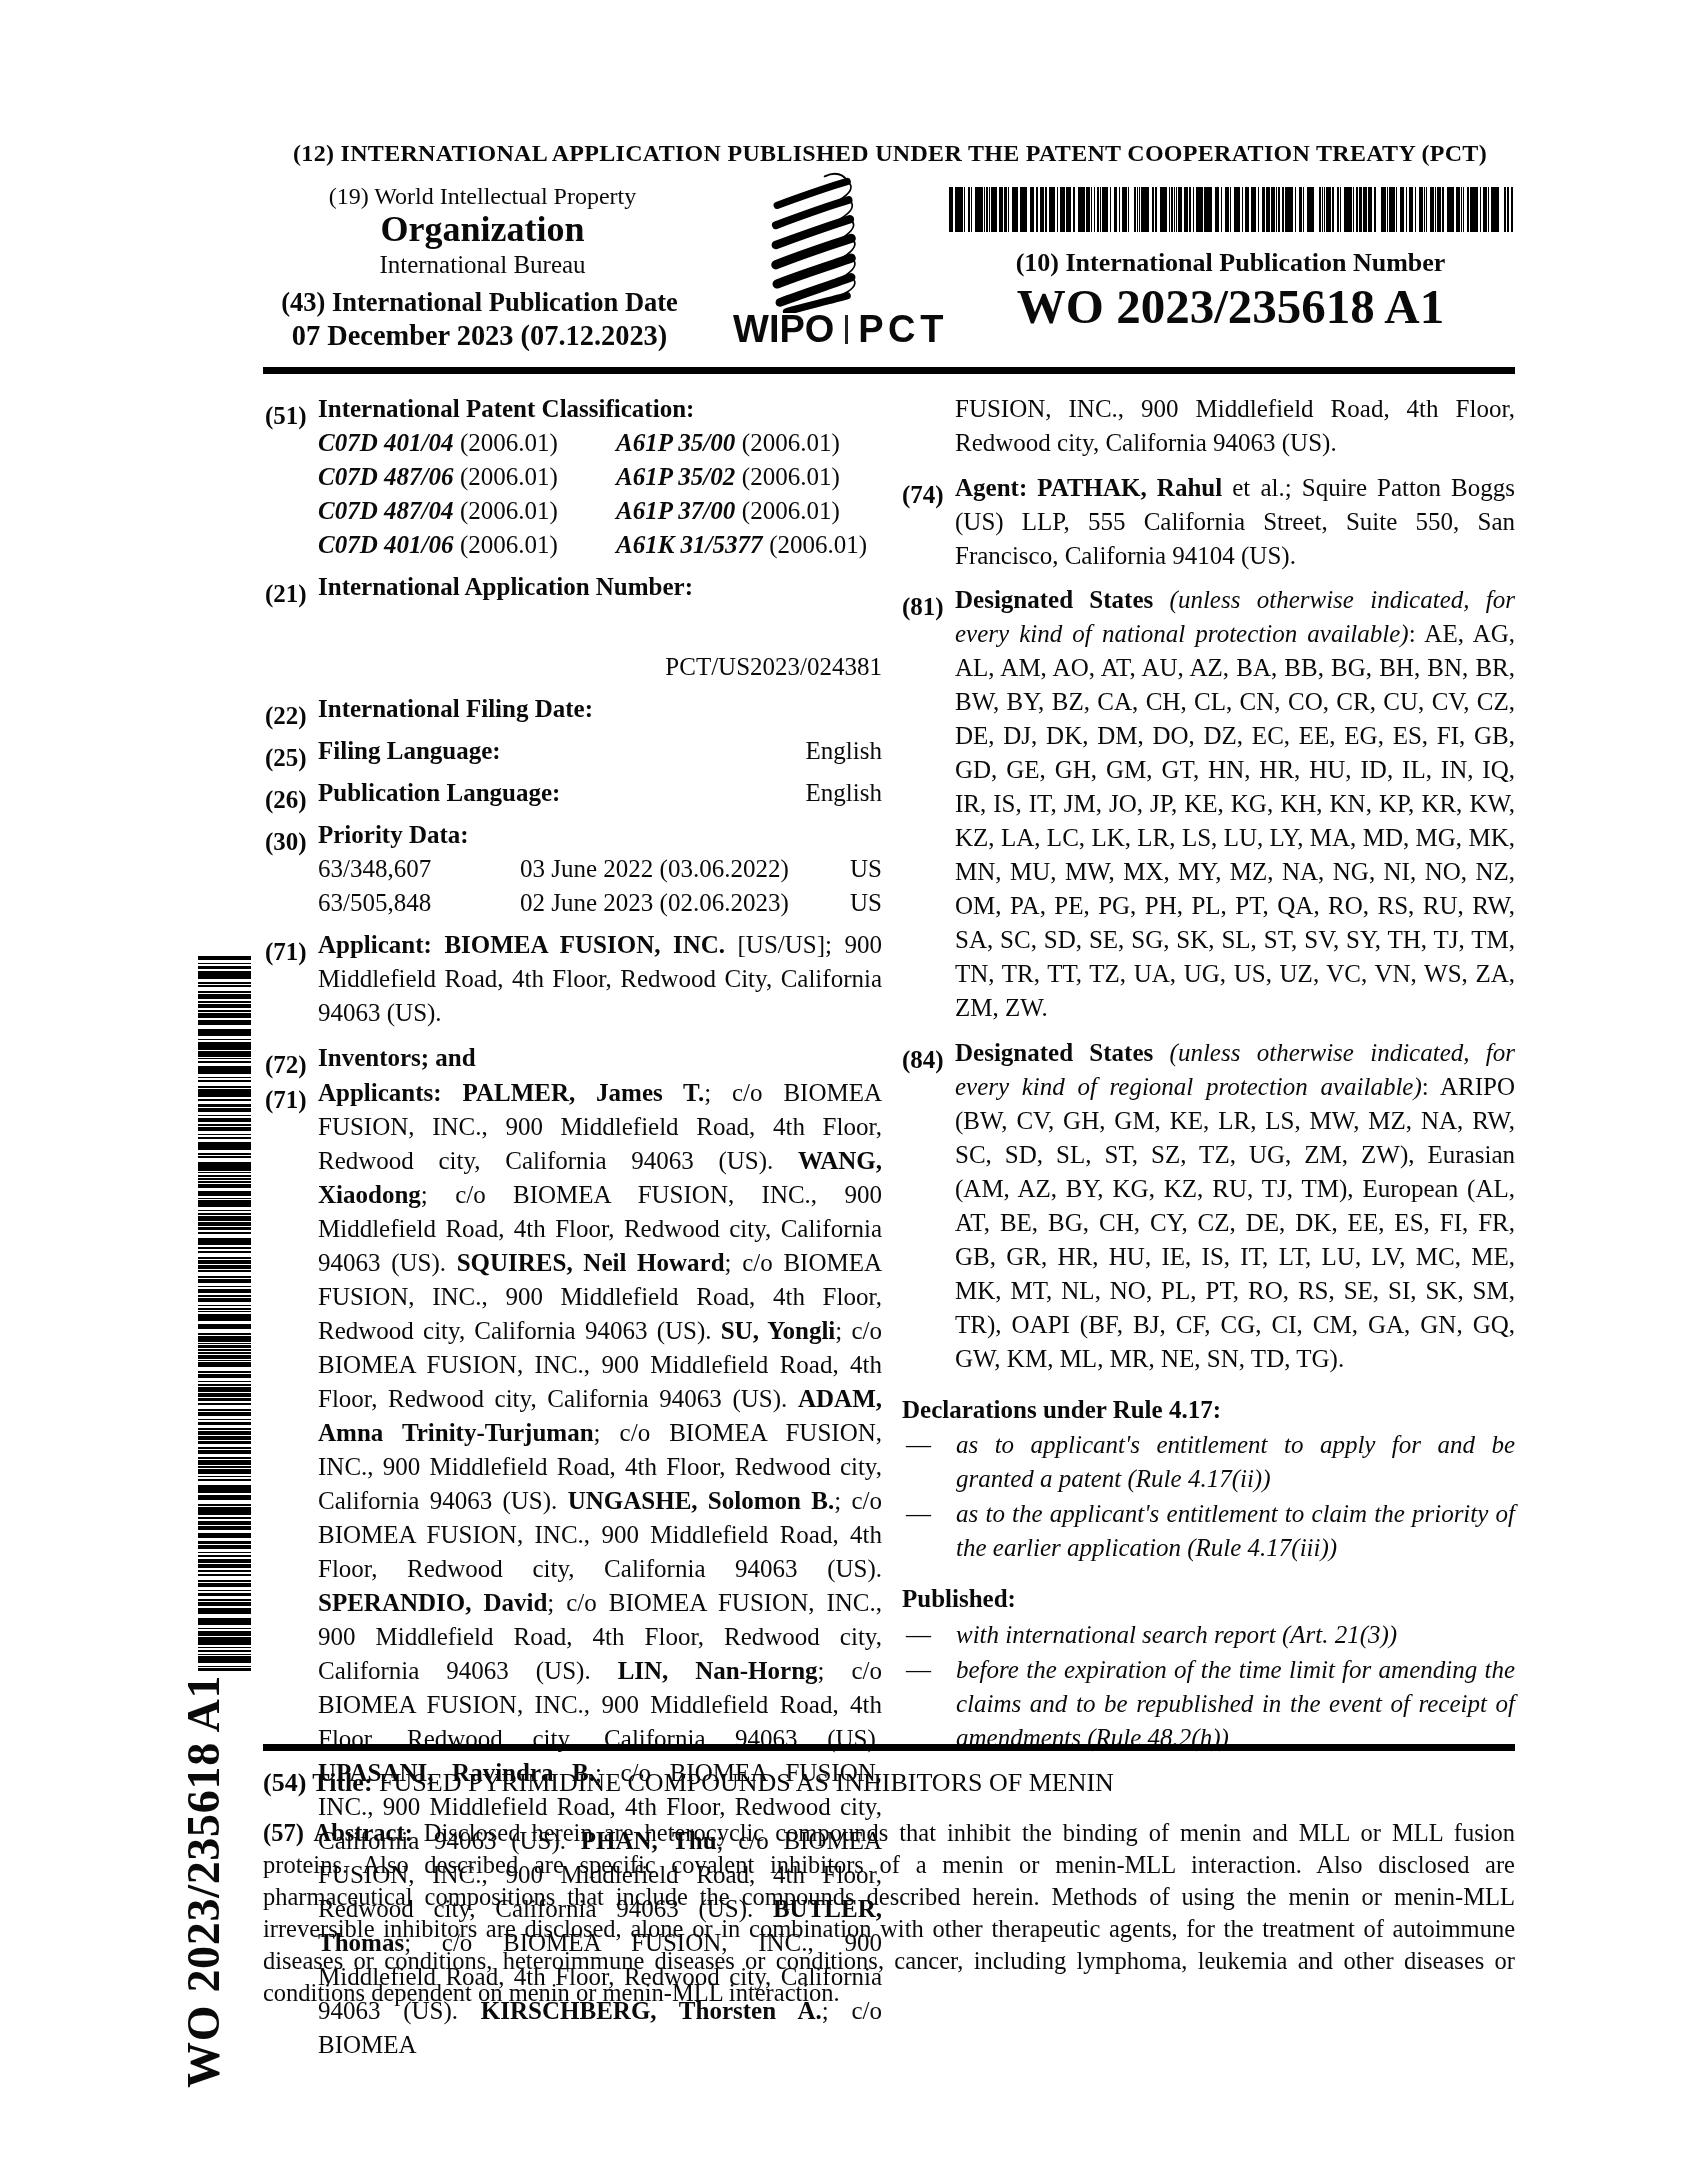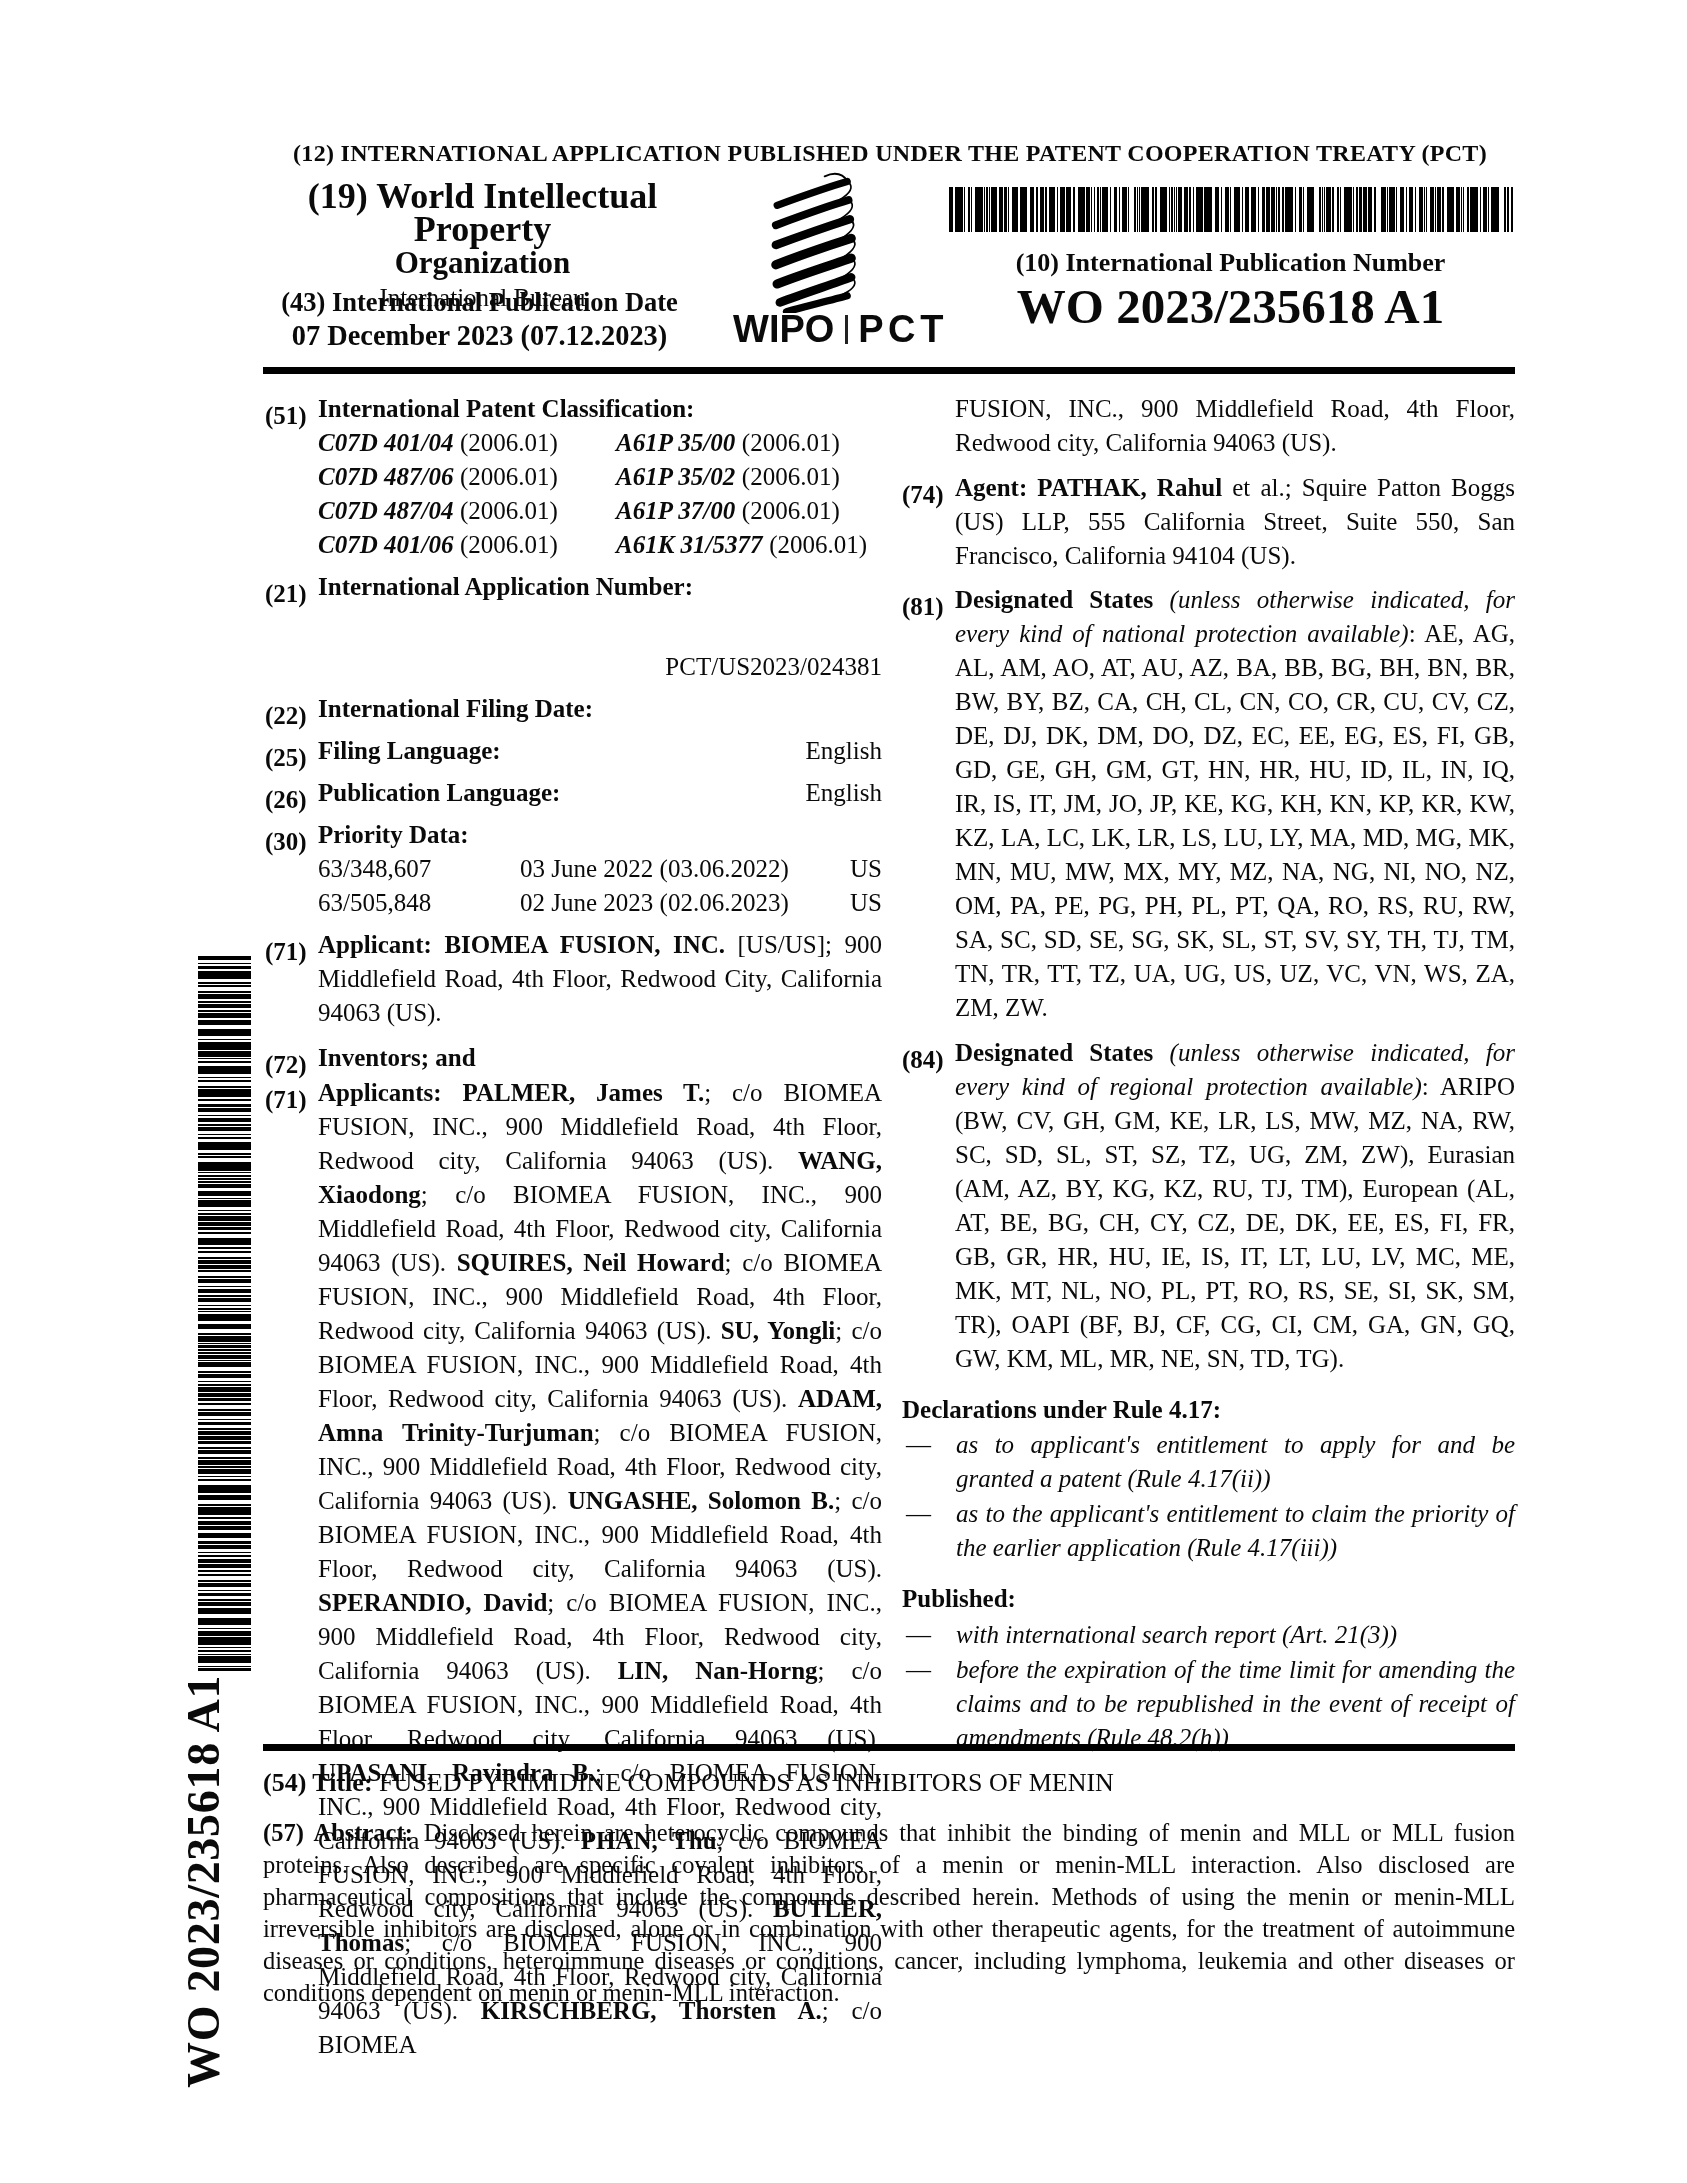--- a/index.html
+++ b/index.html
@@ -11,22 +11,22 @@
   .b{font-weight:bold;}
   .i{font-style:italic;}
   .bi{font-weight:bold;font-style:italic;}
 
   
   .treaty-line{
     position:absolute;left:265px;top:140px;width:1250px;
     text-align:center;font-weight:bold;font-size:24px;letter-spacing:0.3px;
   }
   .org-block{position:absolute;left:284px;top:180px;width:397px;text-align:center;}
-  .org-line1{font-weight:bold;font-size:36px;line-height:33px;}
-  .org-line2{font-weight:bold;font-size:31px;line-height:33px;}
+  .org-line1{font-weight:normal;font-size:24px;line-height:33px;}
+  .org-line2{font-weight:bold;font-size:36px;line-height:33px;}
   .org-line3{font-size:25px;line-height:32px;margin-top:2.6px;}
   .pubdate-block{position:absolute;left:261px;top:286px;width:437px;text-align:center;}
   .pubdate-label{font-weight:bold;font-size:26.5px;line-height:33px;}
   .pubdate-value{font-weight:bold;font-size:28.4px;line-height:34px;}
 
   
   .wipo-logo{position:absolute;left:766px;top:171px;width:99px;height:142px;}
   .wipo-text{
     position:absolute;left:715px;top:308px;width:251px;
     display:flex;align-items:center;justify-content:center;

